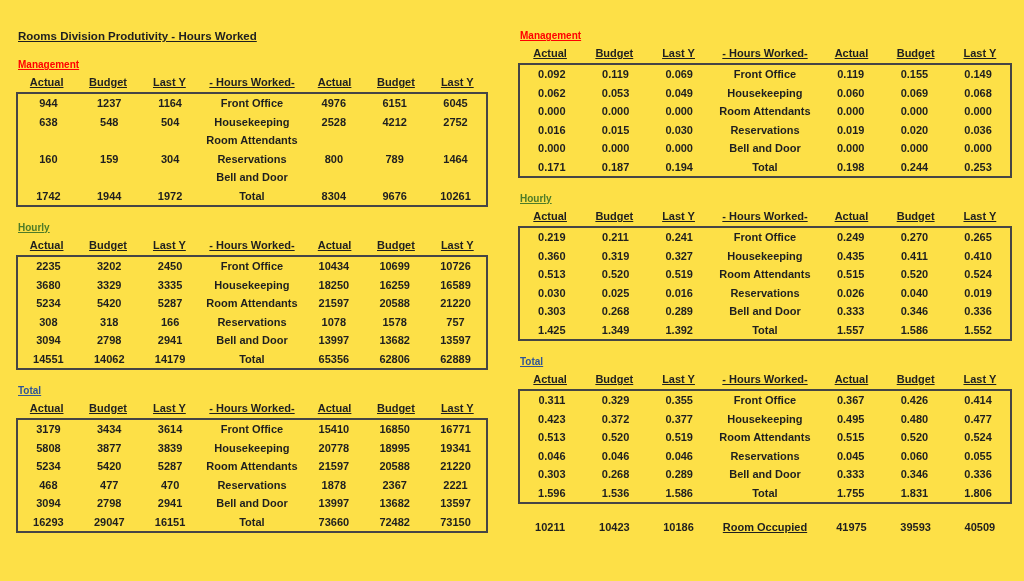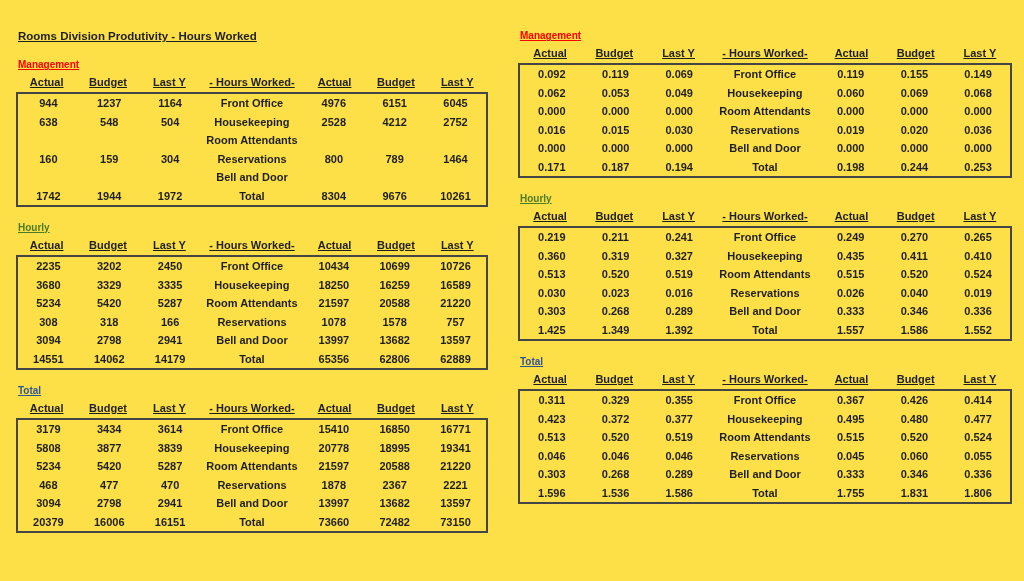--- a/index.html
+++ b/index.html
@@ -249,22 +249,22 @@
             <div class="grid data-row">
               <div class="cell">3094</div>
               <div class="cell">2798</div>
               <div class="cell">2941</div>
               <div class="cell">Bell and Door</div>
               <div class="cell">13997</div>
               <div class="cell">13682</div>
               <div class="cell">13597</div>
             </div>
             <div class="grid data-row">
-              <div class="cell">20379</div>
-              <div class="cell">16006</div>
+              <div class="cell">16293</div>
+              <div class="cell">29047</div>
               <div class="cell">16151</div>
               <div class="cell">Total</div>
               <div class="cell">73660</div>
               <div class="cell">72482</div>
               <div class="cell">73150</div>
             </div>
           </div>
         </div>
       </div>
   </section>
@@ -373,21 +373,21 @@
               <div class="cell">0.513</div>
               <div class="cell">0.520</div>
               <div class="cell">0.519</div>
               <div class="cell">Room Attendants</div>
               <div class="cell">0.515</div>
               <div class="cell">0.520</div>
               <div class="cell">0.524</div>
             </div>
             <div class="grid data-row">
               <div class="cell">0.030</div>
-              <div class="cell">0.023</div>
+              <div class="cell">0.025</div>
               <div class="cell">0.016</div>
               <div class="cell">Reservations</div>
               <div class="cell">0.026</div>
               <div class="cell">0.040</div>
               <div class="cell">0.019</div>
             </div>
             <div class="grid data-row">
               <div class="cell">0.303</div>
               <div class="cell">0.268</div>
               <div class="cell">0.289</div>
@@ -467,17 +467,26 @@
             <div class="grid data-row">
               <div class="cell">1.596</div>
               <div class="cell">1.536</div>
               <div class="cell">1.586</div>
               <div class="cell">Total</div>
               <div class="cell">1.755</div>
               <div class="cell">1.831</div>
               <div class="cell">1.806</div>
             </div>
           </div>
+        </div>
+        <div class="grid footer-row">
+          <div class="cell">10211</div>
+          <div class="cell">10423</div>
+          <div class="cell">10186</div>
+          <div class="cell"><span class="u">Room Occupied</span></div>
+          <div class="cell">41975</div>
+          <div class="cell">39593</div>
+          <div class="cell">40509</div>
         </div>
       </div>
   </section>
 
 </div>
 
 </body></html>

